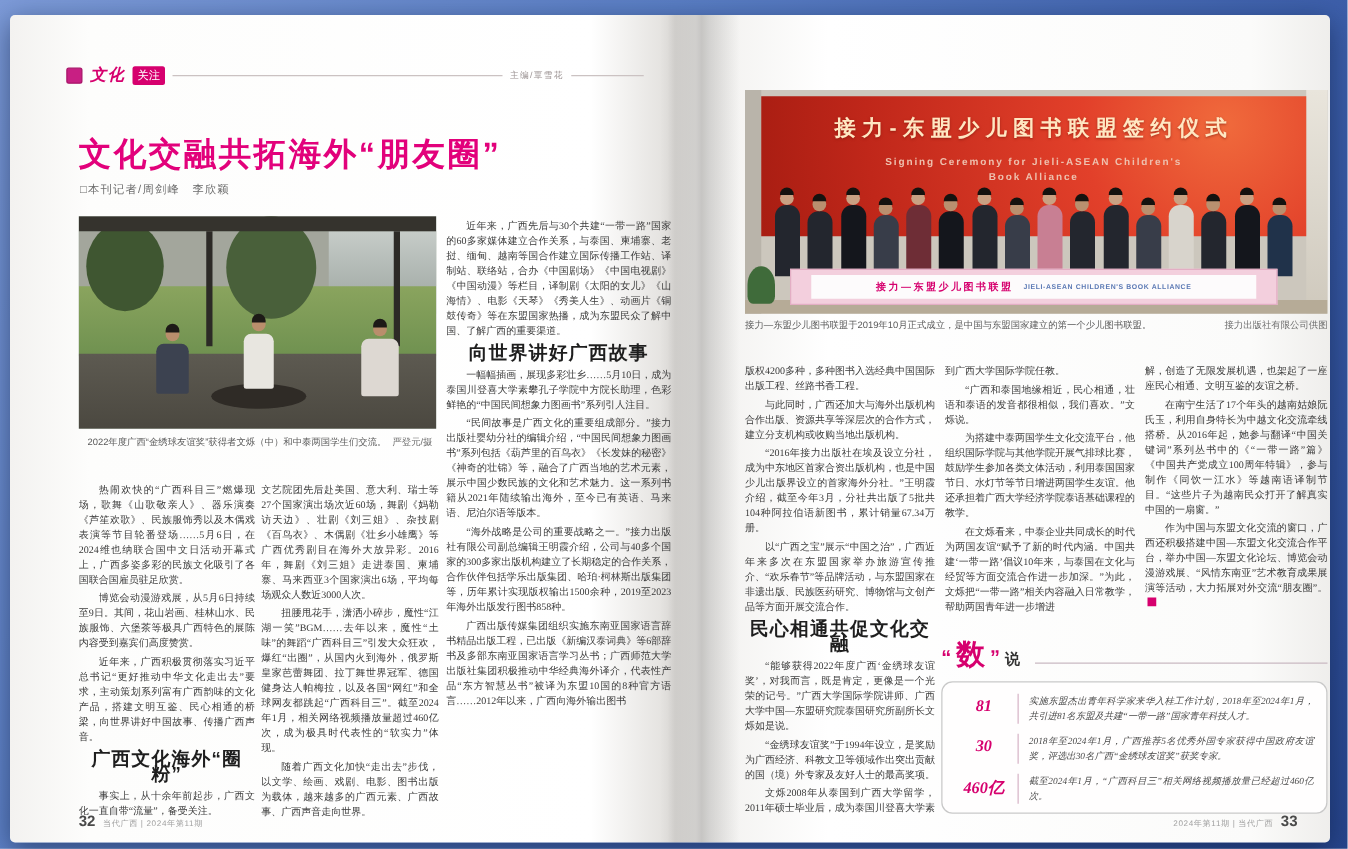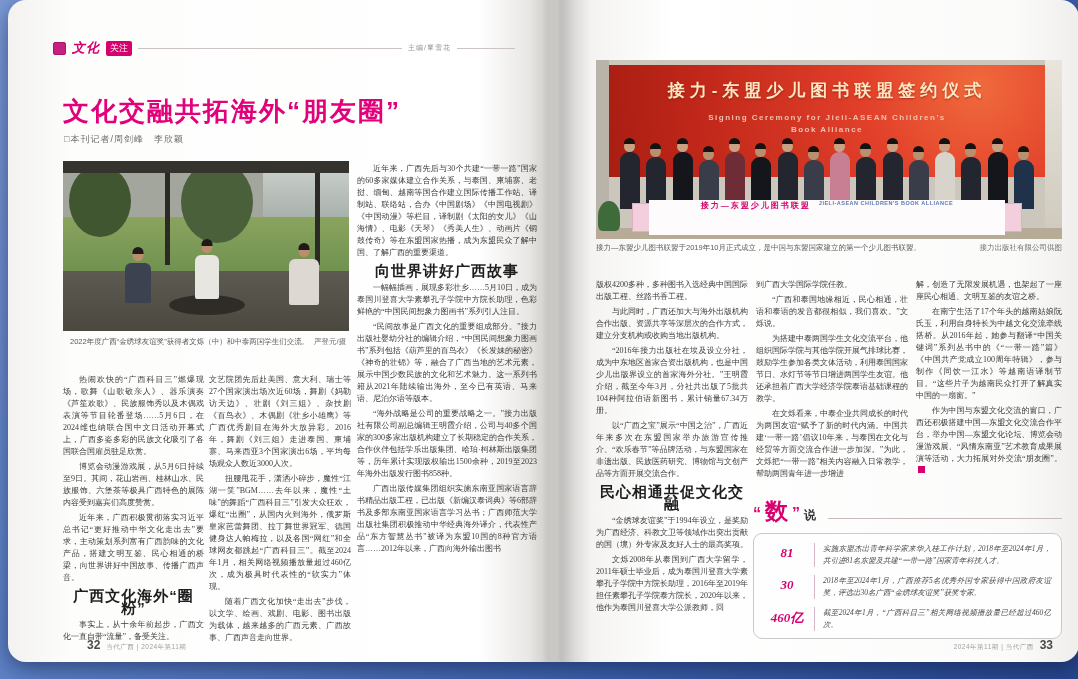--- a/index.html
+++ b/index.html
@@ -1,22 +1,22 @@
 <!DOCTYPE html>
 <html><head>
 <meta charset="utf-8">
 <style>
   html,body{margin:0;padding:0;width:1078px;height:679px;overflow:hidden;
     font-family:"Liberation Sans","DejaVu Sans",sans-serif;}
   .desk{position:absolute;inset:0;width:1078px;height:679px;
     background:linear-gradient(125deg,#7d9bd8 0%,#5a7ec4 35%,#3c5ea9 70%,#27458c 100%);}
-  .spread{position:absolute;left:8px;top:0;width:1056px;height:662px;border-radius:18px;
+  .spread{position:absolute;left:8px;top:12px;width:1056px;height:662px;border-radius:4px;
     background:
       linear-gradient(to right,#f3f2f0 0%,#fdfdfc 6%,#ffffff 44%,#e3e1de 49.8%,#d8d6d3 50.4%,#f2f1ef 53%,#ffffff 62%,#fbfbfa 94%,#efeeec 100%);
-    box-shadow:0 6px 22px rgba(10,25,60,.55);overflow:hidden;padding-left:15px;}
+    box-shadow:0 6px 22px rgba(10,25,60,.55);overflow:hidden;}
   .gutter{position:absolute;left:520px;top:0;width:64px;height:100%;
     background:linear-gradient(to right,rgba(0,0,0,0) 0%,rgba(0,0,0,.10) 45%,rgba(0,0,0,.16) 52%,rgba(0,0,0,0) 100%);}
 
   
   .hdr{position:absolute;left:45px;top:40px;width:462px;height:16px;display:flex;align-items:center;gap:6px;}
   .hdr .sq{width:11px;height:11px;background:#c81f83;border-radius:2px;border:1px solid #a81468;flex:0 0 auto;}
   .hdr .logo{color:#d6006e;font-weight:bold;font-style:italic;font-size:13px;letter-spacing:1px;flex:0 0 auto;}
   .hdr .tag{background:#d6006e;color:#fff;font-size:9px;font-weight:normal;padding:1px 4px;border-radius:2px;flex:0 0 auto;}
   .hline{height:1px;background:#cbc2c2;flex:1;}
   .hline.short{flex:0 0 58px;}
@@ -58,21 +58,21 @@
   .f3{left:226px;bottom:26px;width:30px;height:60px;} .f3 .bd{height:46px;background:#ddd8d2;} .f3 .hd{top:1px;}
 
   .capline{position:absolute;display:flex;align-items:baseline;font-size:7.5px;color:#5a5a5a;white-space:nowrap;}
   .lcap{left:62px;top:337px;width:276px;}
   .rcap{left:588px;top:243px;width:466px;}
   .capline .credit{margin-left:auto;color:#6d6d6d;}
 
   .pgfoot{position:absolute;display:flex;align-items:baseline;gap:6px;}
   .pgfoot .num{font-size:12px;font-weight:bold;color:#4a4a4a;}
   .pgfoot .jr{font-size:6.5px;color:#a0a0a0;letter-spacing:.5px;}
-  .footL{left:55px;top:638px;margin-left:24px;}
+  .footL{left:55px;top:638px;}
   .footR{right:26px;top:638px;}
 
   
   .rphoto{position:absolute;left:588px;top:60px;width:466px;height:179px;overflow:hidden;background:#ccc7bd;}
   .rp-sidewallL{position:absolute;left:0;top:0;width:13px;height:100%;background:#b9b4aa;}
   .rp-sidewallR{position:absolute;right:0;top:0;width:17px;height:100%;background:linear-gradient(#e9e5dc,#cfc9bd);}
   .rp-red{position:absolute;left:13px;right:17px;top:5px;height:112px;
     background:radial-gradient(circle at 85% 20%,#f06a3c 0%,#e2402a 30%,#c0271a 75%,#a81d12 100%);}
   .rp-red .t1{position:absolute;left:0;right:0;top:14px;text-align:center;color:#ffe7c2;
     font-size:17px;font-weight:bold;letter-spacing:5px;text-shadow:0 1px 2px rgba(120,20,10,.6);}
@@ -89,21 +89,21 @@
   .person:nth-child(odd){height:57px;}
   .person:nth-child(3n){background:#14161c;}
   .person:nth-child(4n){background:#383d49;height:49px;}
   .person:nth-child(2n)::before{background:#b9906f;}
   .person:nth-child(5){background:#6e2d36;}
   .person:nth-child(9){background:#c87f93;}
   .person:nth-child(13){background:#d8d4cc;}
   .person:nth-child(16){background:#20324a;}
   .strip{position:absolute;left:36px;right:40px;bottom:7px;height:27px;background:#f3cfdd;
     border:1px solid #e3aec4;display:flex;align-items:center;justify-content:center;}
-  .strip .inner{background:#fdfbfc;width:92%;height:35px;display:flex;justify-content:center;gap:8px;overflow:hidden;white-space:nowrap;}
+  .strip .inner{background:#fdfbfc;width:92%;height:19px;display:flex;align-items:center;justify-content:center;gap:8px;overflow:hidden;white-space:nowrap;}
   .strip .cn{color:#d6006e;font-size:8px;font-weight:bold;letter-spacing:2px;}
   .strip .en{color:#5b79b4;font-size:5.5px;font-weight:bold;letter-spacing:.5px;}
   .rp-plant{position:absolute;left:2px;bottom:8px;width:22px;height:30px;border-radius:50% 50% 20% 20%;background:#3f6b3a;}
 
   
   .rcol1{left:588px;top:279px;width:152px;height:362px;}
   .rcol2{left:748px;top:279px;width:152px;height:210px;}
   .rcol3{left:908px;top:279px;width:146px;height:210px;}
   .endmark{display:inline-block;width:7px;height:7px;background:#d6006e;margin-left:2px;vertical-align:baseline;}
 
@@ -243,20 +243,21 @@
       <span>接力—东盟少儿图书联盟于2019年10月正式成立，是中国与东盟国家建立的第一个少儿图书联盟。</span>
       <span class="credit">接力出版社有限公司供图</span>
     </div>
 
     <div class="col rcol1">
       <p class="cont">版权4200多种，多种图书入选经典中国国际出版工程、丝路书香工程。</p>
       <p>与此同时，广西还加大与海外出版机构合作出版、资源共享等深层次的合作方式，建立分支机构或收购当地出版机构。</p>
       <p>“2016年接力出版社在埃及设立分社，成为中东地区首家合资出版机构，也是中国少儿出版界设立的首家海外分社。”王明霞介绍，截至今年3月，分社共出版了5批共104种阿拉伯语新图书，累计销量67.34万册。</p>
       <p>以“广西之宝”展示“中国之治”，广西近年来多次在东盟国家举办旅游宣传推介、“欢乐春节”等品牌活动，与东盟国家在非遗出版、民族医药研究、博物馆与文创产品等方面开展交流合作。</p>
       <h4>民心相通共促文化交融</h4>
+      <p>“能够获得2022年度广西‘金绣球友谊奖’，对我而言，既是肯定，更像是一个光荣的记号。”广西大学国际学院讲师、广西大学中国—东盟研究院泰国研究所副所长文烁如是说。</p>
       <p>“金绣球友谊奖”于1994年设立，是奖励为广西经济、科教文卫等领域作出突出贡献的国（境）外专家及友好人士的最高奖项。</p>
       <p>文烁2008年从泰国到广西大学留学，2011年硕士毕业后，成为泰国川登喜大学素攀孔子学院中方院长助理，2016年至2019年担任素攀孔子学院泰方院长，2020年以来，他作为泰国川登喜大学公派教师，回</p>
     </div>
 
     <div class="col rcol2">
       <p class="cont">到广西大学国际学院任教。</p>
       <p>“广西和泰国地缘相近，民心相通，壮语和泰语的发音都很相似，我们喜欢。”文烁说。</p>
       <p>为搭建中泰两国学生文化交流平台，他组织国际学院与其他学院开展气排球比赛，鼓励学生参加各类文体活动，利用泰国国家节日、水灯节等节日增进两国学生友谊。他还承担着广西大学经济学院泰语基础课程的教学。</p>
       <p>在文烁看来，中泰企业共同成长的时代为两国友谊“赋予了新的时代内涵。中国共建‘一带一路’倡议10年来，与泰国在文化与经贸等方面交流合作进一步加深。”为此，文烁把“一带一路”相关内容融入日常教学，帮助两国青年进一步增进</p>
     </div>

